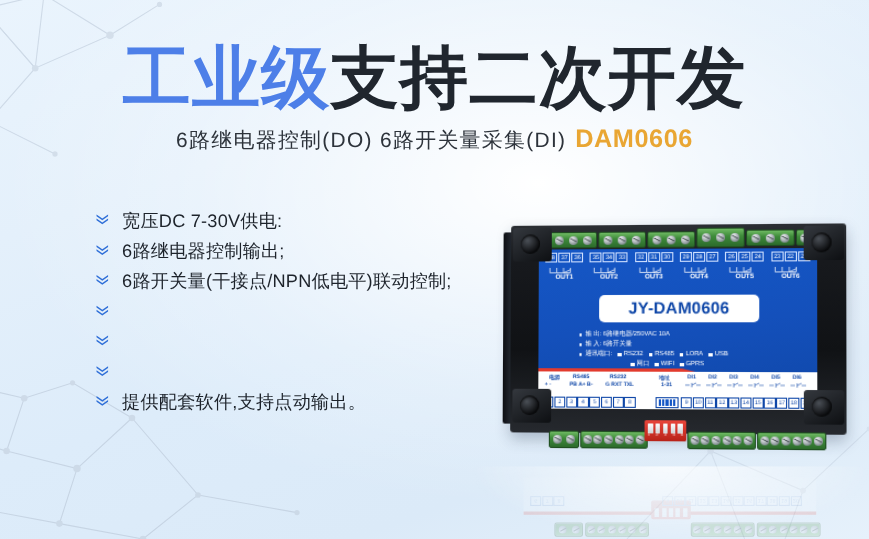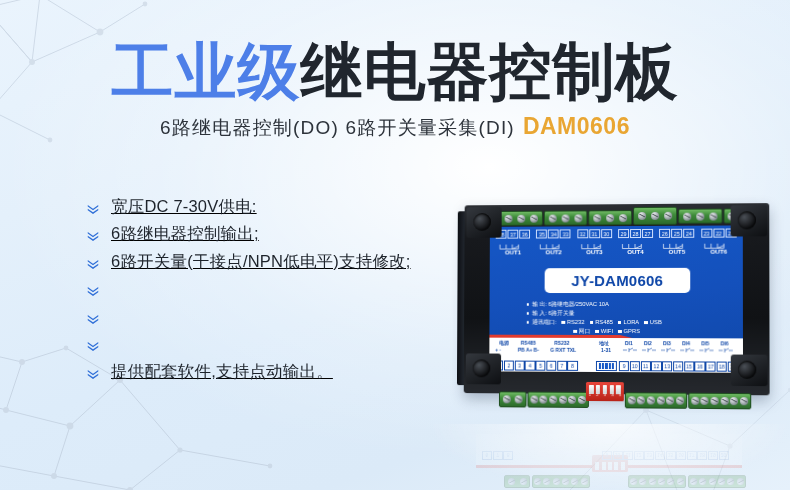--- a/index.html
+++ b/index.html
@@ -35,21 +35,21 @@
   }
   #subtitle-row .model {
     color:#e9a633; font-weight:bold; font-size:23px;
     letter-spacing:.5px; margin-left:8px;
   }
   
   #features {
     position:absolute; left:84px; top:190px; width:360px;
   }
   .feat-row {
-    display:flex; align-items:flex-end; height:27.5px; white-space:nowrap;text-decoration:underline;
+    display:flex; align-items:flex-start; height:27.5px; white-space:nowrap;
   }
   .feat-bullet {
     width:18px; height:18px; margin-right:9px; flex:0 0 18px;
     display:flex; align-items:center; justify-content:center;
   }
   .feat-text {
     font-size:16.5px; color:#1d232b; letter-spacing:.2px;
   }
   
   #device-wrap { position:absolute; left:452px; top:186px; width:338px; height:250px; }
@@ -261,21 +261,21 @@
       <path d="M170 76 L150 130"></path>
     </g>
     <g fill="#c3cfdd">
       <circle cx="86" cy="40" r="3"></circle>
         <circle cx="170" cy="76" r="2.6"></circle>
       <circle cx="230" cy="20" r="2.2"></circle>
     </g>
   </svg>
 
   <div id="header">
-    <div id="main-title"><span class="hl">工业级</span><span class="dk">继电器控制板</span></div>
+    <div id="main-title"><span class="hl">工业级</span><span class="dk">支持二次开发</span></div>
     <div id="subtitle-row"><span>6路继电器控制(DO) 6路开关量采集(DI)</span><span class="model">DAM0606</span></div>
   </div>
 
   <div id="features">
     <div class="feat-row">
       <span class="feat-bullet">
         <svg viewBox="0 0 16 16" width="14" height="14">
             <path d="M2 3.4 L8 7.6 L14 3.4 L14 5.2 L8 9.4 L2 5.2 Z" fill="#2f6fd8"></path>
             <path d="M2 7.6 L8 11.8 L14 7.6 L14 9.4 L8 13.6 L2 9.4 Z" fill="#2f6fd8"></path>
           </svg>
@@ -291,21 +291,21 @@
       </span>
       <span class="feat-text">6路继电器控制输出;</span>
     </div>
     <div class="feat-row">
       <span class="feat-bullet">
         <svg viewBox="0 0 16 16" width="14" height="14">
             <path d="M2 3.4 L8 7.6 L14 3.4 L14 5.2 L8 9.4 L2 5.2 Z" fill="#2f6fd8"></path>
             <path d="M2 7.6 L8 11.8 L14 7.6 L14 9.4 L8 13.6 L2 9.4 Z" fill="#2f6fd8"></path>
           </svg>
       </span>
-      <span class="feat-text">6路开关量(干接点/NPN低电平)支持修改;</span>
+      <span class="feat-text">6路开关量(干接点/NPN低电平)联动控制;</span>
     </div>
     <div class="feat-row">
       <span class="feat-bullet">
         <svg viewBox="0 0 16 16" width="14" height="14">
             <path d="M2 3.4 L8 7.6 L14 3.4 L14 5.2 L8 9.4 L2 5.2 Z" fill="#2f6fd8"></path>
             <path d="M2 7.6 L8 11.8 L14 7.6 L14 9.4 L8 13.6 L2 9.4 Z" fill="#2f6fd8"></path>
           </svg>
       </span>
     </div>
     <div class="feat-row">

